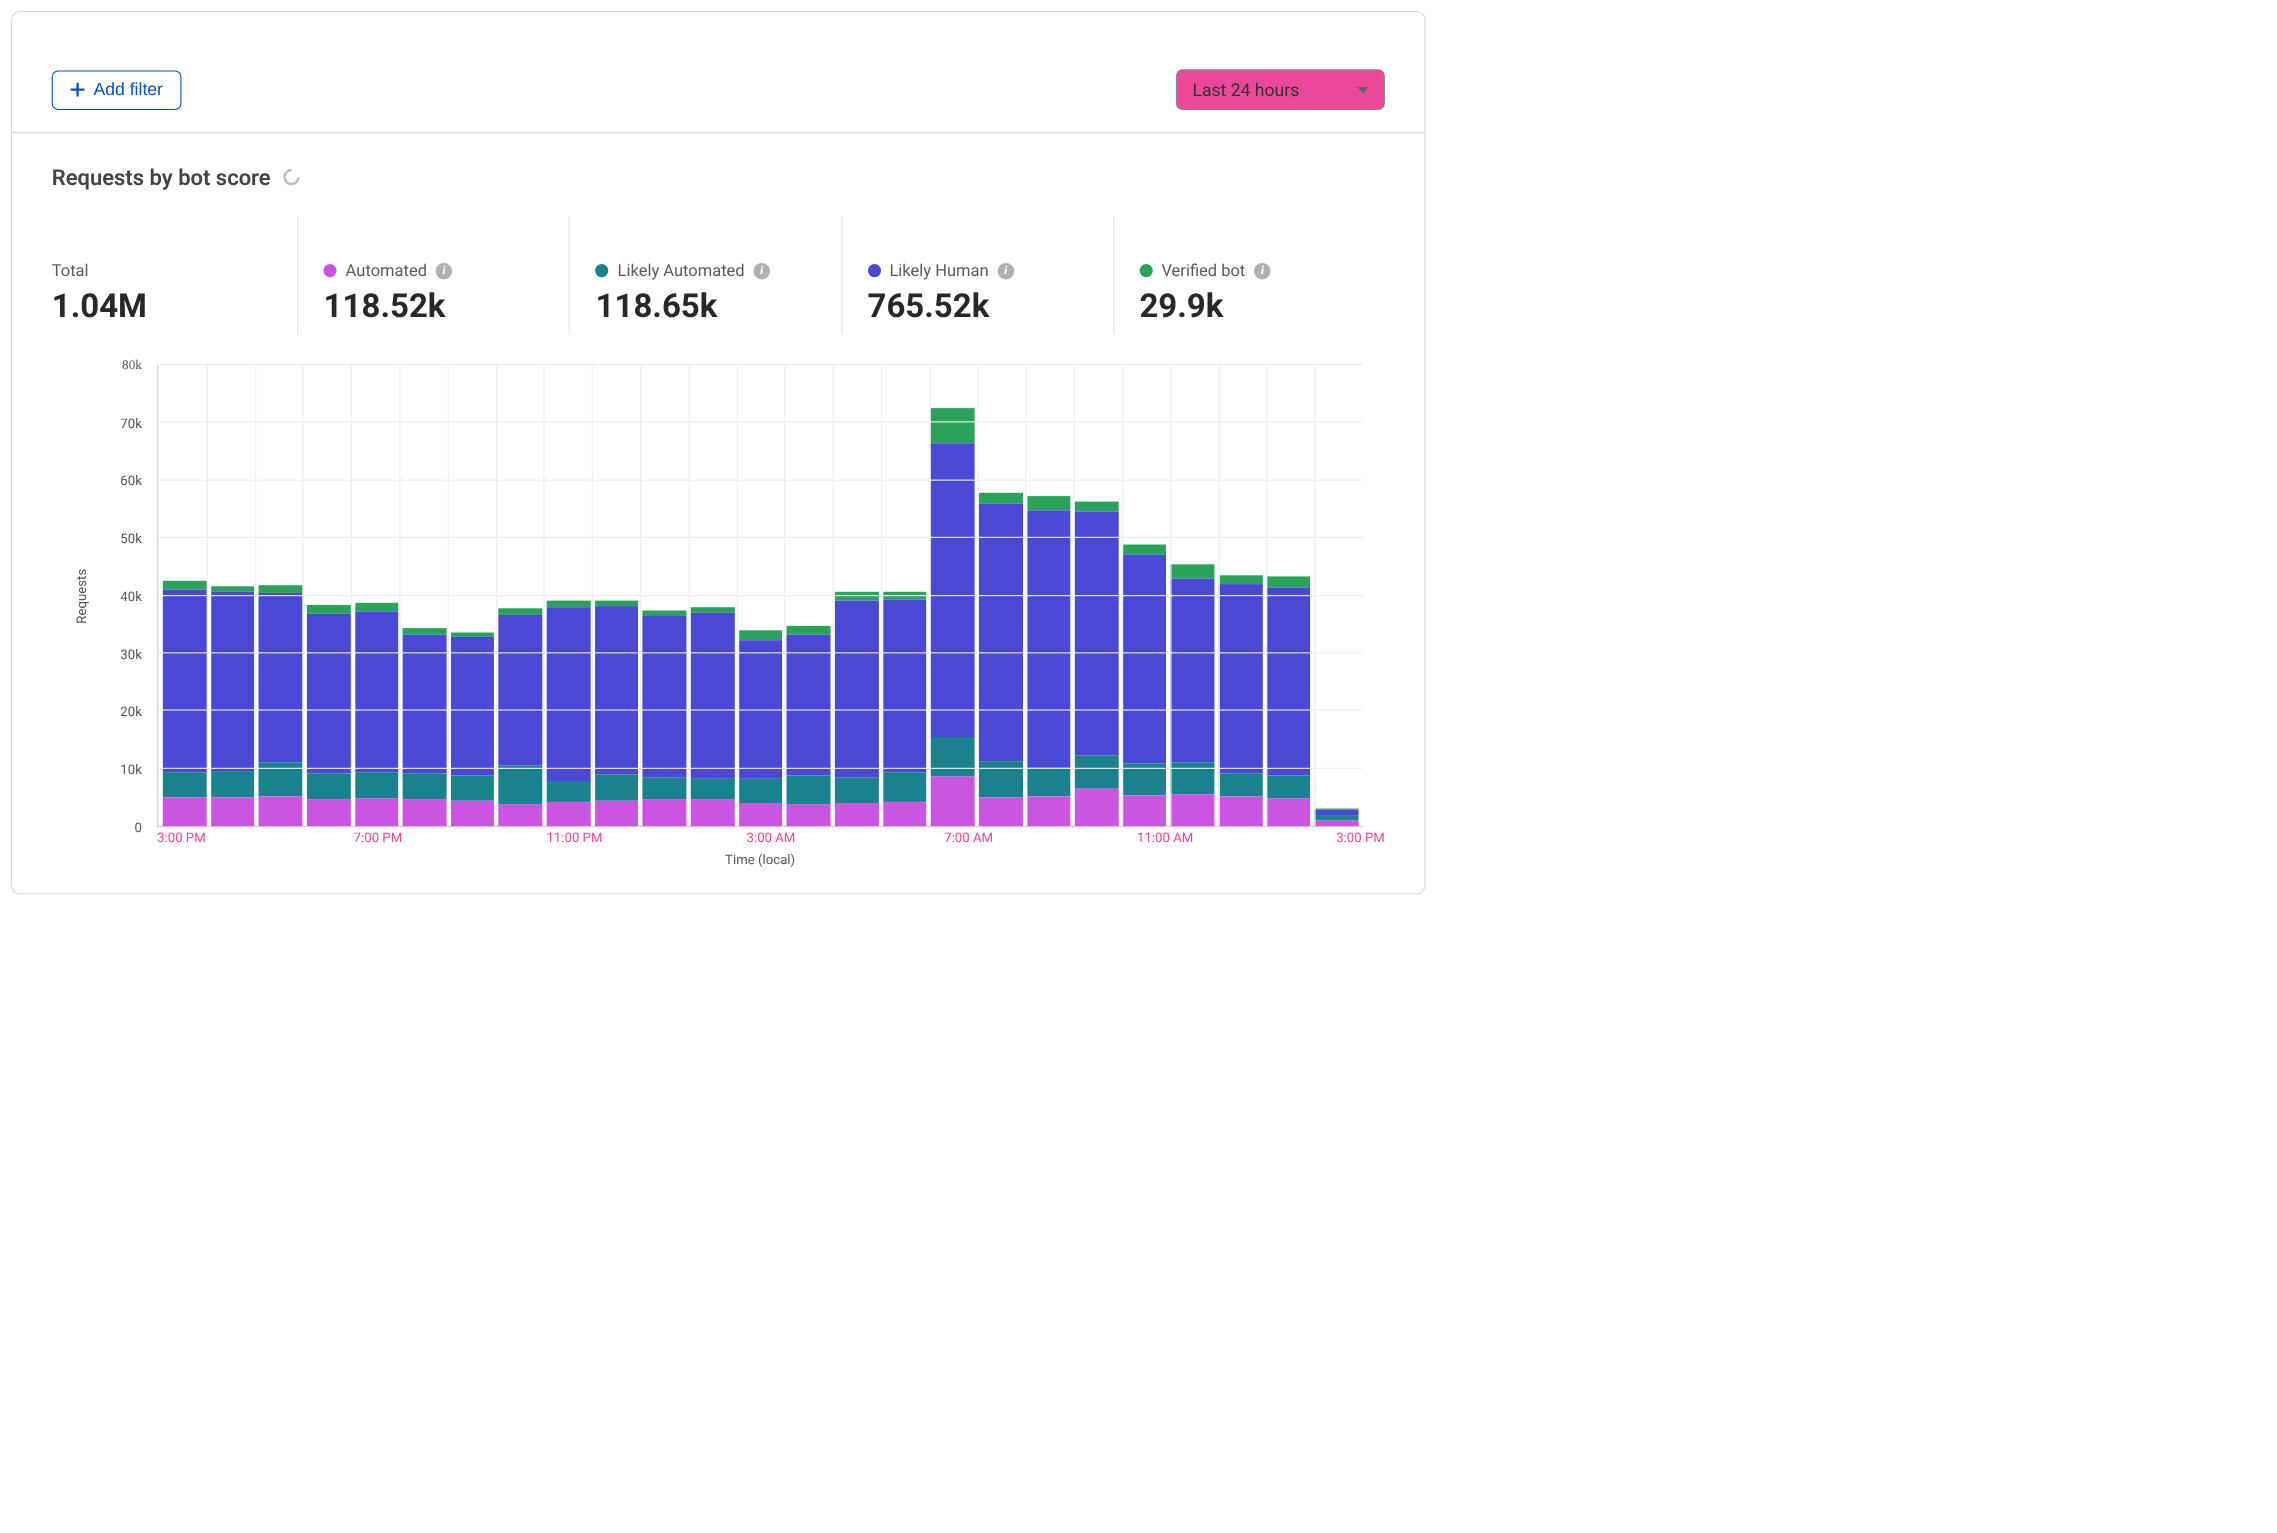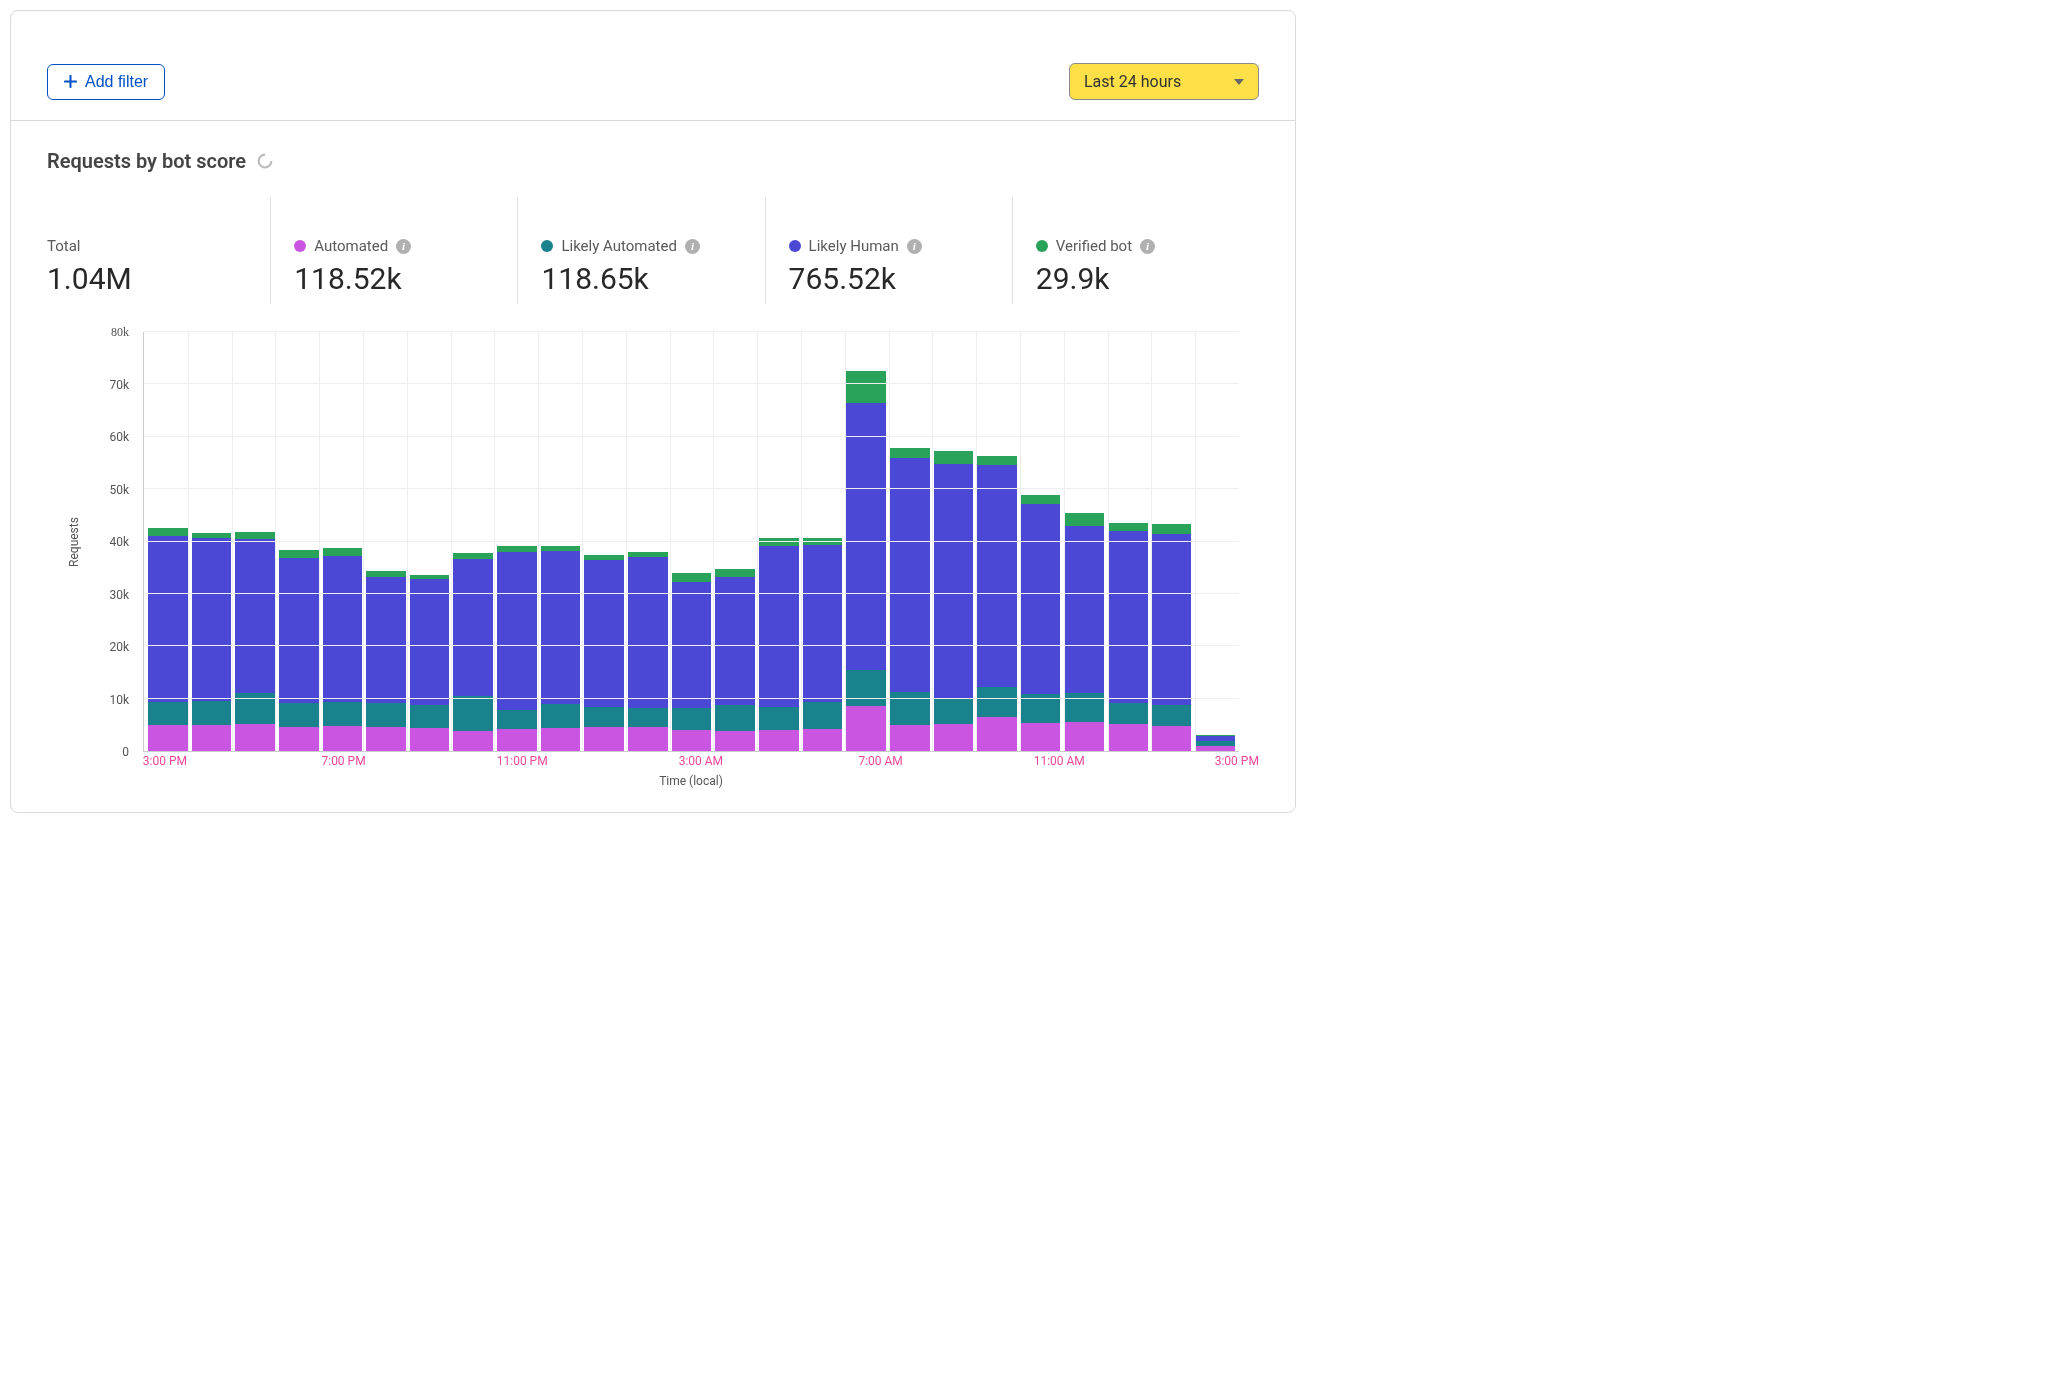--- a/index.html
+++ b/index.html
@@ -68,21 +68,21 @@
     display: inline-flex;
     align-items: center;
     justify-content: space-between;
     border: 1px solid #8a8a8a;
     border-radius: 6px;
     padding: 8px 14px;
     min-width: 190px;
     font-size: 16px;
     color: #333;
     cursor: pointer;
-    background: #fde047;
+    background: #ec4899;
   }
   .dropdown .caret {
     width: 0; height: 0;
     border-left: 5px solid transparent;
     border-right: 5px solid transparent;
     border-top: 6px solid #666;
   }
   .panel-body {
     padding: 28px 36px 20px 36px;
   }
@@ -135,21 +135,21 @@
     background: #b0b0b0;
     color: #fff;
     display: inline-flex;
     align-items: center; justify-content: center;
     font-size: 11px; font-weight: 700;
     font-family: Georgia, serif;
     font-style: italic;
   }
   .metric-value {
     font-size: 30px;
-    font-weight: 400;
+    font-weight: 700;
     color: #282828;
   }
   .chart-wrap {
     position: relative;
     width: 100%;
     height: 460px;
   }
   .y-axis {
     position: absolute;
     left: 0; top: 0; bottom: 40px;

